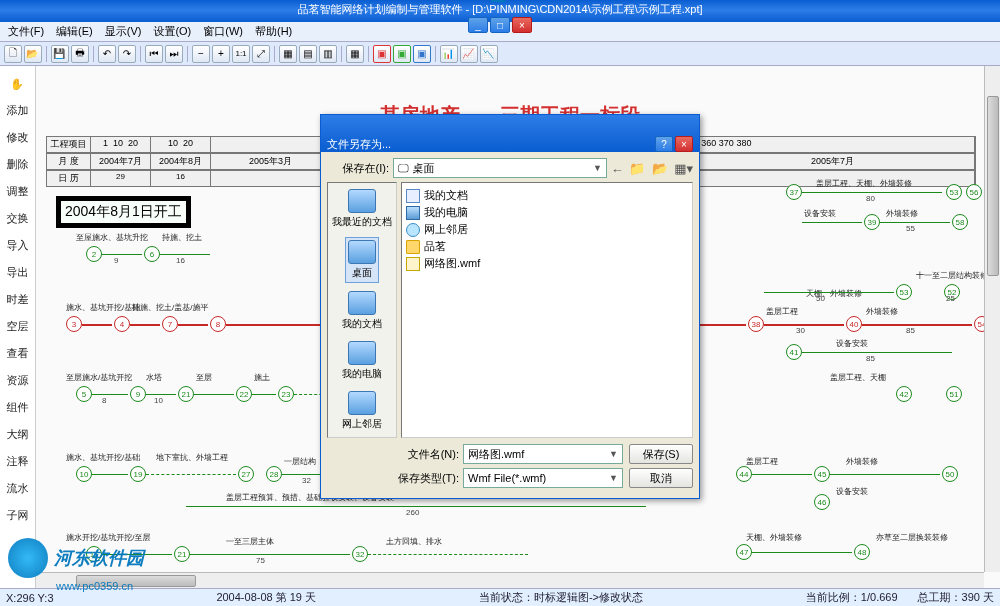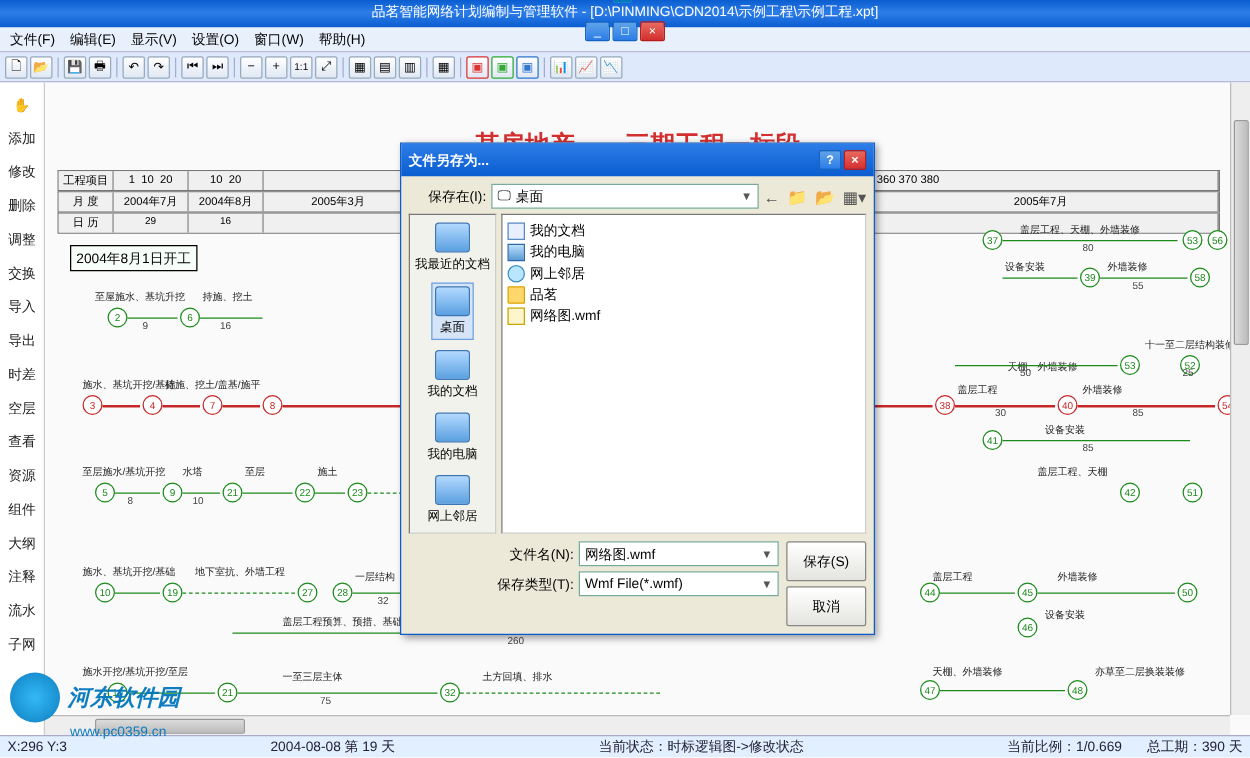--- a/index.html
+++ b/index.html
@@ -42,25 +42,25 @@
 
 .network { position: absolute; top: 100px; left: 10px; right: 24px; bottom: 16px; }
 .node { position: absolute; width: 16px; height: 16px; border: 1.5px solid #1b8a1b; border-radius: 50%; background: #fff; display: flex; align-items: center; justify-content: center; font-size: 8px; color: #1b8a1b; }
 .node.crit { border-color: #c62828; color:#c62828; }
 .link { position: absolute; height: 0; border-top: 1px solid #1b8a1b; }
 .link.crit { border-top: 2px solid #c62828; }
 .link.dash { border-top-style: dashed; }
 .task-label { position: absolute; font-size: 8px; color: #222; white-space: nowrap; }
 .task-dur { position: absolute; font-size: 8px; color: #444; }
 
-.note-box { position: absolute; border: 1px solid #000000; background: #f8fff8; font-size: 11px; padding: 2px 4px; }
+.note-box { position: absolute; border: 5px solid #000000; background: #f8fff8; font-size: 14px; padding: 2px 4px; }
 
 
 .dialog { position: absolute; left: 320px; top: 114px; width: 380px; background: #ece9d8; border: 1px solid #0a5dd0; box-shadow: 2px 2px 6px rgba(0,0,0,.4); font-size: 11px; }
-.dialog-title { height: 26px; background: linear-gradient(#2d7de8, #0a5dd0); color: #fff; display: flex; align-items: center; padding: 0 6px; font-weight: bold; }
+.dialog-title { height: 37px; background: linear-gradient(#2d7de8, #0a5dd0); color: #fff; display: flex; align-items: flex-end; padding: 0 6px; }
 .dialog-title span { flex: 1; }
 .dialog-title .dbtn { width: 18px; height: 16px; margin-left: 2px; background: linear-gradient(#5fa3e8,#2d7de8); border: 1px solid #1565c0; border-radius: 2px; display: flex; align-items: center; justify-content: center; font-size: 10px; cursor: pointer; }
 .dialog-title .dbtn.close { background: linear-gradient(#e86b5f,#d32f2f); border-color:#b71c1c; }
 .dialog-body { padding: 6px; }
 .dlg-row { display: flex; align-items: center; margin-bottom: 4px; gap: 4px; }
 .dlg-label { width: 62px; text-align: right; }
 .dlg-combo { flex: 1; height: 20px; border: 1px solid #7a9; background: #fff; padding: 1px 4px; display: flex; align-items: center; }
 .dlg-combo .arrow { margin-left: auto; font-size: 9px; color: #555; }
 .dlg-toolbar-icons { display: flex; gap: 6px; font-size: 13px; color: #555; }
 .dlg-toolbar-icons span { cursor: pointer; }
@@ -71,21 +71,21 @@
 .file-pane { flex: 1; min-height: 170px; border: 1px inset #ccc; background: #fff; padding: 4px; }
 .file-item { display: flex; align-items: center; gap: 4px; font-size: 11px; padding: 1px 0; cursor: pointer; }
 .file-icon { width: 14px; height: 14px; display: inline-block; }
 .fi-folder { background: #ffd76a; border: 1px solid #d9a400; border-radius: 1px; }
 .fi-doc { background: #e8f0ff; border: 1px solid #5a89c7; }
 .fi-pc { background: linear-gradient(#bcdfff,#5a9bd4); border:1px solid #2f6aa5; }
 .fi-net { background: #b9e5ff; border: 1px solid #3a8cc4; border-radius: 50%; }
 .fi-wmf { background: #fff5cc; border: 1px solid #c8a600; }
 
 .dlg-buttons { display: flex; flex-direction: column; gap: 4px; margin-left: 6px; }
-.dlg-btn { width: 64px; height: 32px; border: 1px solid #888; background: linear-gradient(#fff,#e4e4e0); border-radius: 2px; cursor: pointer; font-size: 11px; }
+.dlg-btn { width: 64px; height: 20px; border: 1px solid #888; background: linear-gradient(#fff,#e4e4e0); border-radius: 2px; cursor: pointer; font-size: 11px; }
 
 
 .statusbar { height: 18px; background: #e2efff; border-top: 1px solid #aac; display: flex; align-items: center; font-size: 11px; padding: 0 6px; gap: 20px; color: #223; }
 .statusbar .stat-sec { white-space: nowrap; }
 .statusbar .spacer { flex: 1; }
 
 
 .watermark { position: absolute; left: 8px; bottom: 28px; display: flex; align-items: center; gap: 6px; opacity: 0.95; }
 .watermark .wm-logo { width: 40px; height: 40px; background: radial-gradient(circle,#29b6f6,#0277bd); border-radius: 50%; }
 .watermark .wm-text { font-size: 18px; font-weight: bold; color: #0277bd; font-style: italic; }

